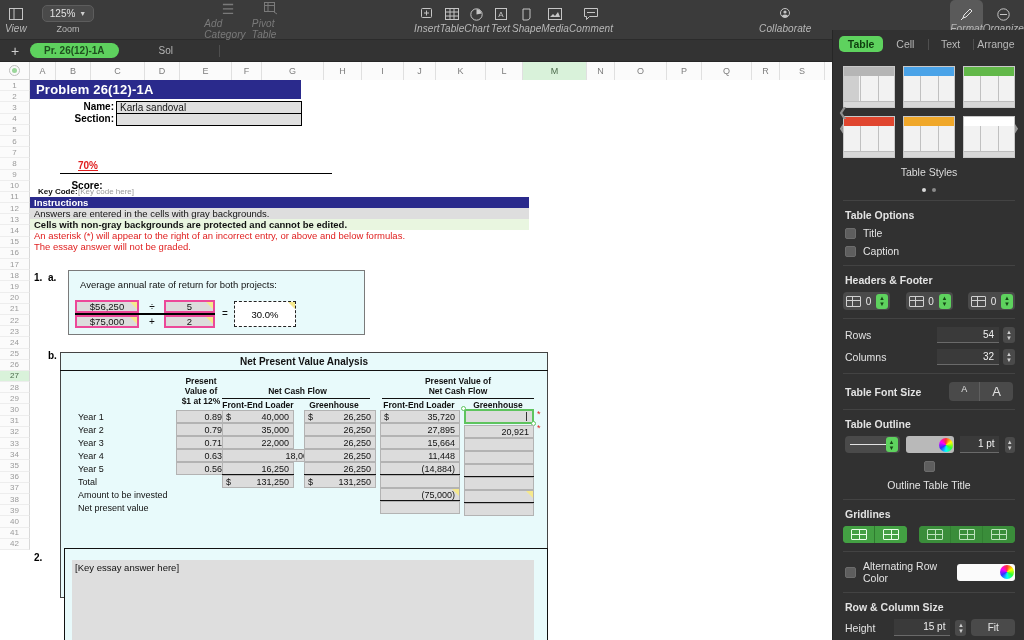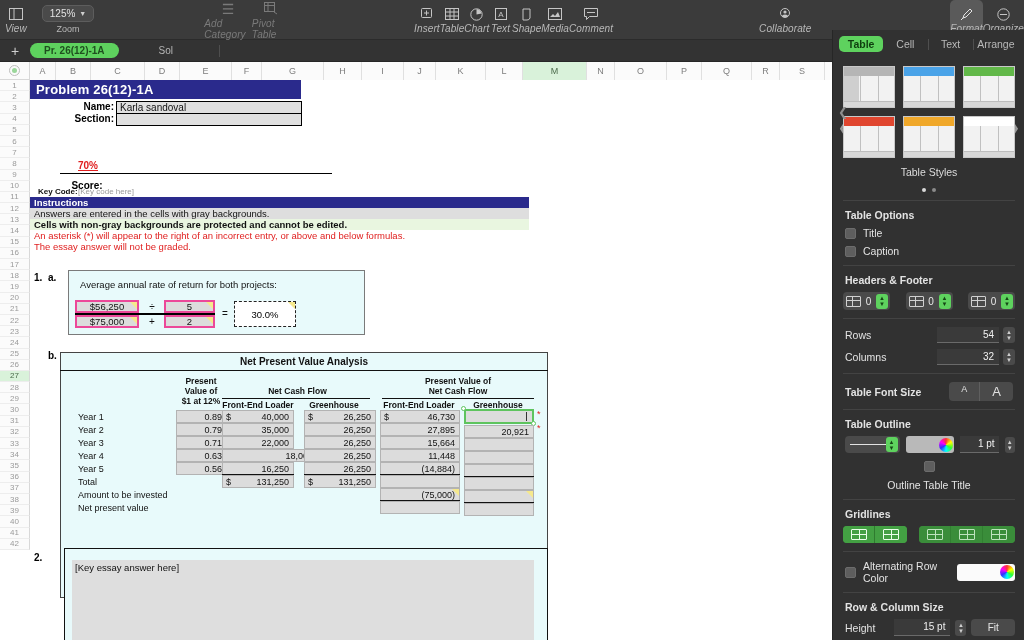--- a/index.html
+++ b/index.html
@@ -603,21 +603,21 @@
           <span class="num">26,250</span>
         </div>
       <div class="npv-rule" style="left:274px;top:394px;width:72px;"></div>
       <div class="dcell" style="left:274px;top:395px;width:72px;height:13px;">
           <span class="cur">$</span>
           <span class="num">131,250</span>
         </div>
 
       <div class="dcell" style="left:350px;top:330px;width:80px;height:13px;">
           <span class="cur">$</span>
-          <span class="num">46,730</span>
+          <span class="num">35,720</span>
         </div>
       <div class="dcell" style="left:350px;top:343px;width:80px;height:13px;">
           <span class="num">27,895</span>
         </div>
       <div class="dcell" style="left:350px;top:356px;width:80px;height:13px;">
           <span class="num">15,664</span>
         </div>
       <div class="dcell" style="left:350px;top:369px;width:80px;height:13px;">
           <span class="num">11,448</span>
         </div>

